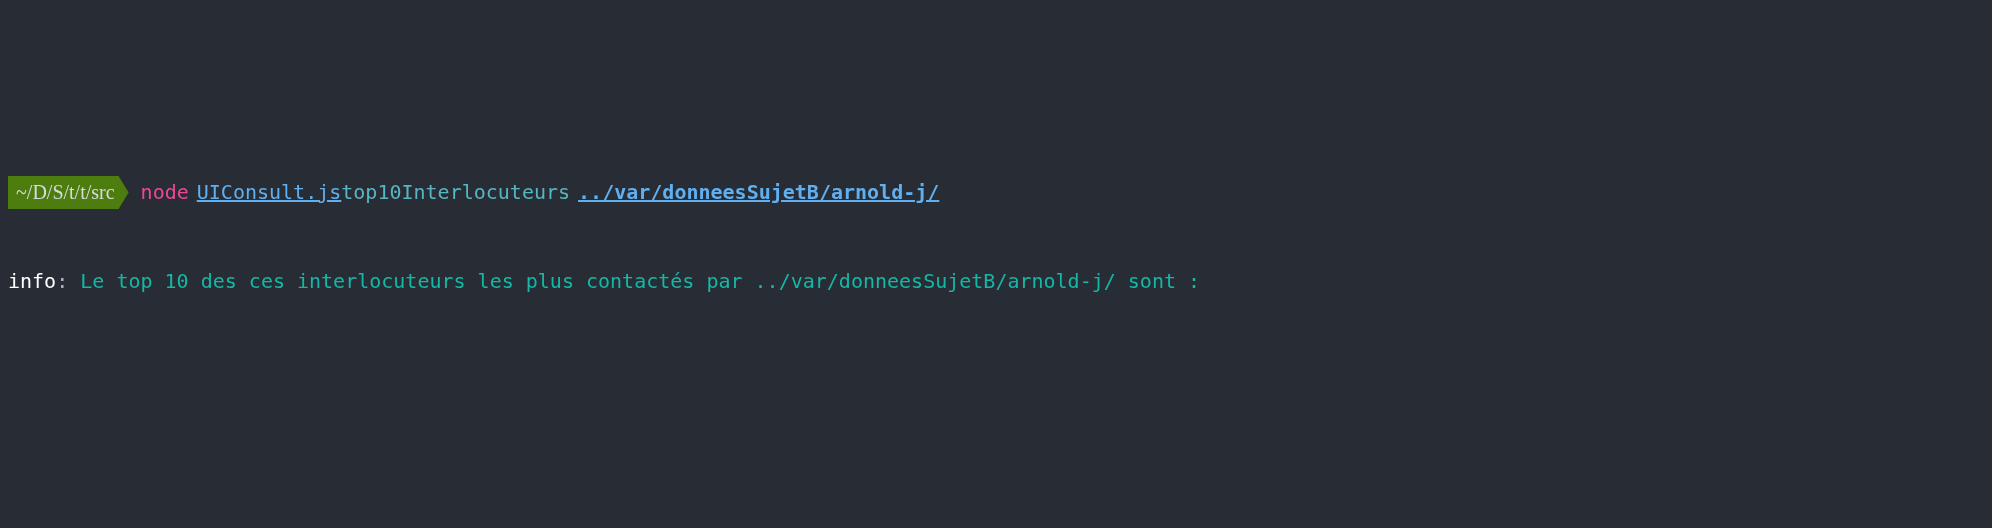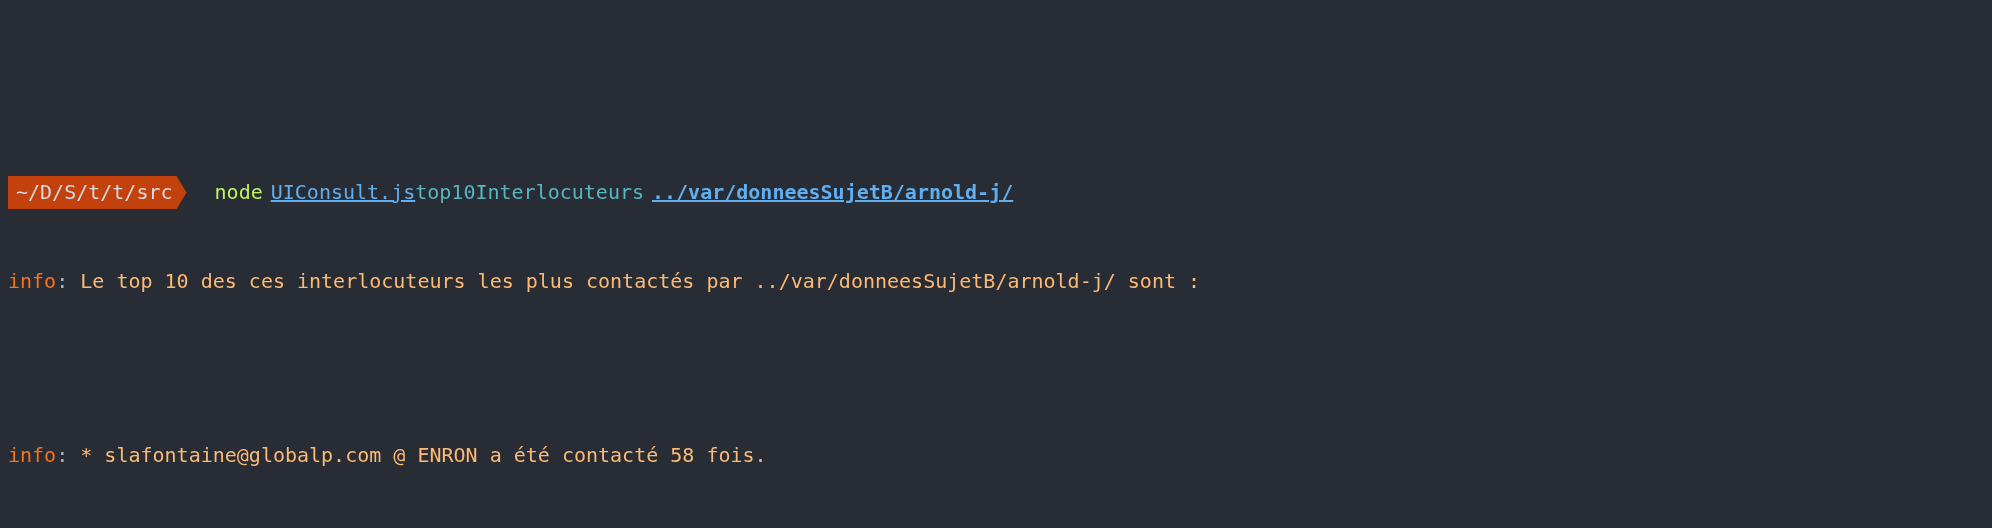--- a/index.html
+++ b/index.html
@@ -18,30 +18,31 @@
     }
     .terminal {
       padding: 2px 8px 8px 8px;
     }
     .prompt-line {
       display: flex;
       align-items: center;
       flex-wrap: nowrap;
     }
     .prompt-path {
-      background-color: #c2410c;
+      background-color: #4d7c0f;
       color: #d7dae0;
       padding: 2px 14px 2px 8px;
       position: relative;
       clip-path: polygon(0 0, calc(100% - 10px) 0, 100% 50%, calc(100% - 10px) 100%, 0 100%);
       margin-right: 8px;
+      font-family: Liberation Serif, serif;
     }
     .cmd-node {
-      color: #bef264;
-      margin-left: 20px;
+      color: #ec4899;
+      margin-left: 4px;
     }
     .cmd-script {
       color: #61afef;
       text-decoration: underline;
       margin-left: 8px;
       text-align: center;
     }
     .cmd-arg1 {
       color: #56b6c2;
       margin-left: 0;
@@ -49,45 +50,44 @@
     .cmd-arg2 {
       color: #61afef;
       text-decoration: underline;
       margin-left: 8px;
       font-weight: bold;
     }
     .output-line {
       white-space: pre;
     }
     .info-label {
-      color: #f97316;
+      color: #ffffff;
     }
     .colon {
       color: #abb2bf;
     }
     .output-text {
-      color: #fdba74;
+      color: #14b8a6;
     }
   </style>
 </head>
 <body>
 
 
 
 <div class="terminal">
   <div class="prompt-line">
     <span class="prompt-path">~/D/S/t/t/src</span>
     <span class="cmd-node">node</span>
     <span class="cmd-script">UIConsult.js</span>
     <span class="cmd-arg1">top10Interlocuteurs</span>
     <span class="cmd-arg2">../var/donneesSujetB/arnold-j/</span>
   </div>
   <div class="output-line"><span class="info-label">info</span><span class="colon">:</span><span class="output-text"> Le top 10 des ces interlocuteurs les plus contactés par ../var/donneesSujetB/arnold-j/ sont :</span></div>
   <div class="output-line"> </div>
-  <div class="output-line"><span class="info-label">info</span><span class="colon">:</span><span class="output-text"> * slafontaine@globalp.com @ ENRON a été contacté 58 fois.</span></div>
   
   
   
   
   
   
   
   
   
 </div>

